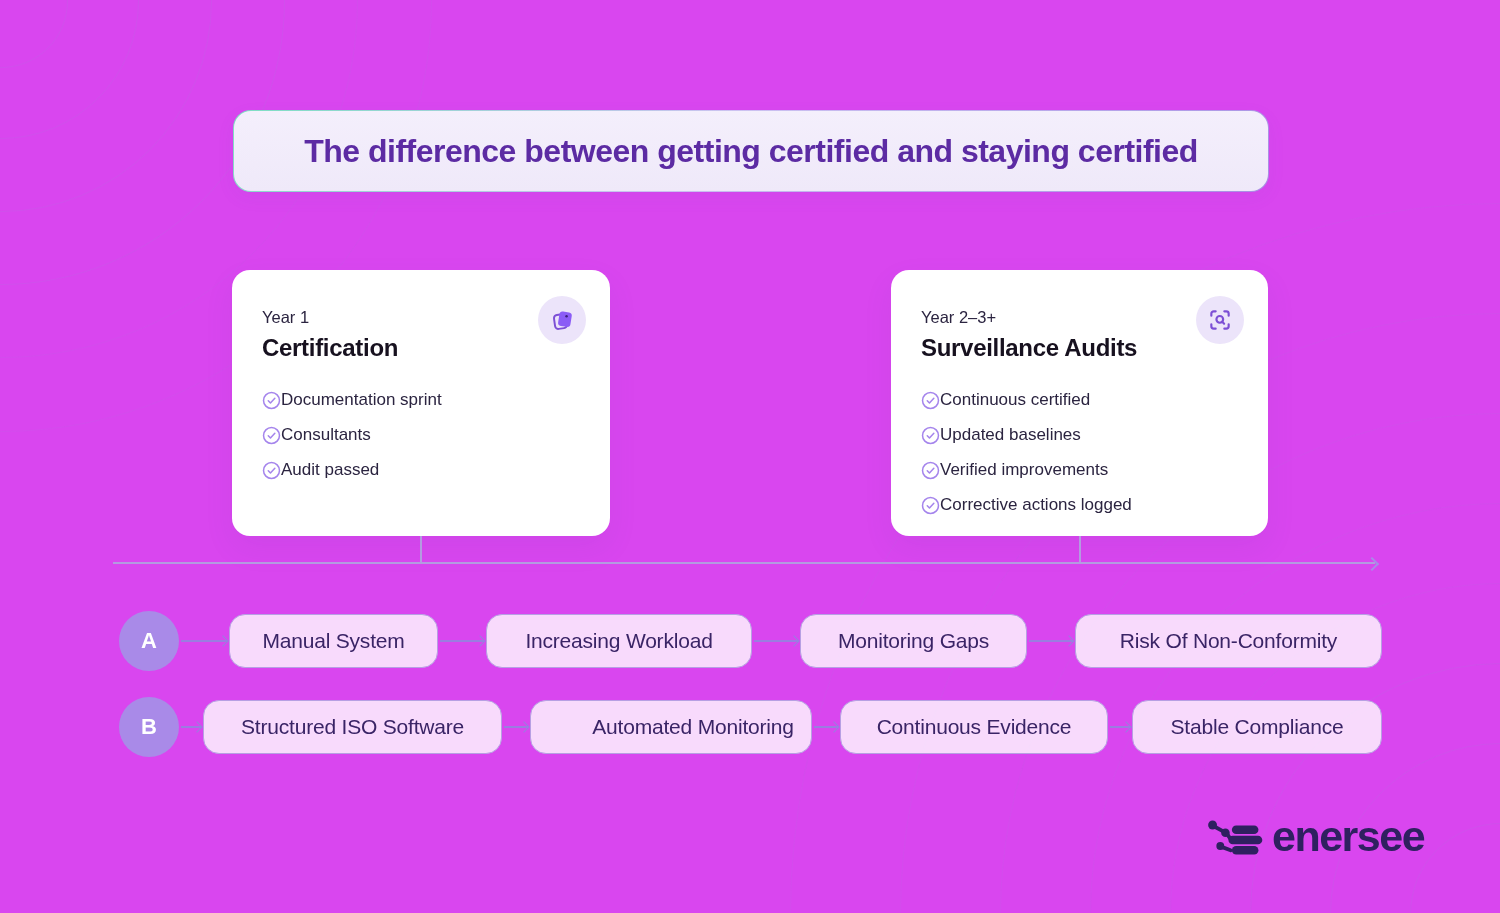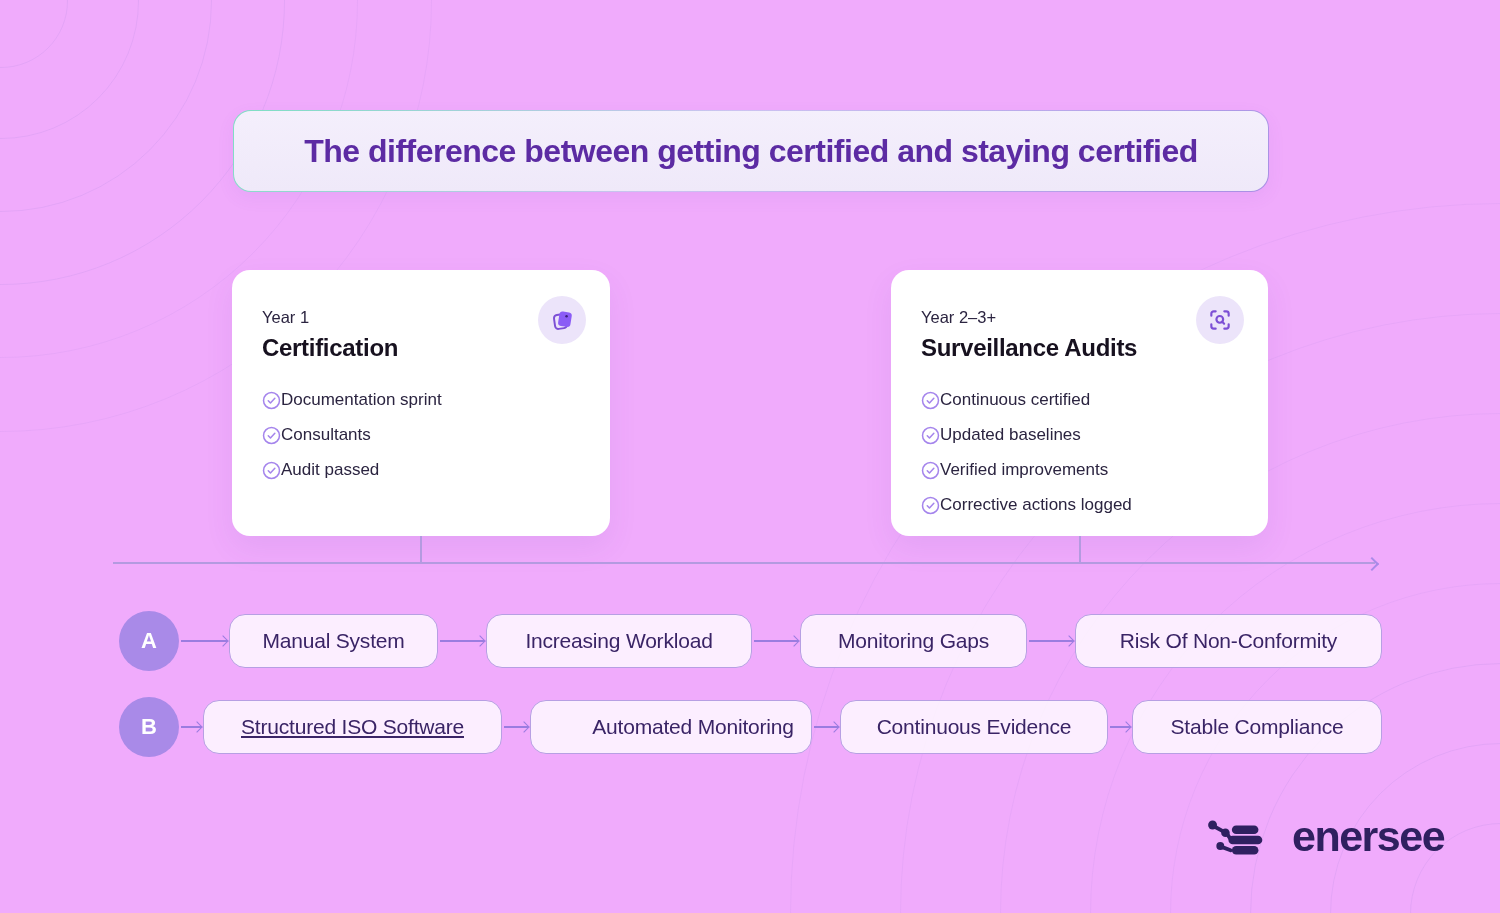--- a/index.html
+++ b/index.html
@@ -1,18 +1,18 @@
 <!DOCTYPE html>
 <html><head>
 <meta charset="utf-8">
 <style>
   html,body { margin:0; padding:0; }
   .frame {
     position:relative; width:1500px; height:913px;
-    background:#f0abfc; overflow:hidden;
+    background:#d946ef; overflow:hidden;
     font-family:"Liberation Sans", sans-serif;
     color:#231d33;
   }
   
   .ring { position:absolute; border:1px solid rgba(160,130,220,0.16); border-radius:50%; }
   .ring.faint { border-color:rgba(160,130,220,0.11); }
 
   
   .banner {
     position:absolute; left:233px; top:110px; width:1034px; height:80px;
@@ -68,21 +68,21 @@
     display:flex; align-items:center; justify-content:center;
     font-size:21px; font-weight:500; color:#3a2466; letter-spacing:-0.2px;
   }
   .harrow { position:absolute; height:1.5px; background:#9b7ce0; }
   .harrow::after {
     content:""; position:absolute; right:0px; top:-3.2px; width:7px; height:7px;
     border-top:1.8px solid #9b7ce0; border-right:1.8px solid #9b7ce0; transform:rotate(45deg);
   }
 
   
-  .brand { position:absolute; left:1204px; top:812px; display:flex; align-items:center; gap:28px; }
+  .brand { position:absolute; left:1204px; top:812px; display:flex; align-items:center; gap:8px; }
   .brand .wordmark {
     font-size:43px; font-weight:800; color:#2f2060; letter-spacing:-1.5px;
   }
 </style>
 </head>
 <body>
 
 <div class="frame">
 
   <div>
@@ -210,21 +210,21 @@
   </div>
   <div class="harrow" style="left:1029px;top:640px;width:44px;"></div>
   <div class="fbox" style="left:1075px;top:614px;width:307px;">
     <span>Risk Of Non-Conformity</span>
   </div>
 
   <div class="ab-circle" style="top:697px;">
     <span>B</span>
   </div>
   <div class="harrow" style="left:181px;top:726px;width:20px;"></div>
-  <div class="fbox" style="left:203px;top:700px;width:299px;text-decoration:underline;">
+  <div class="fbox" style="left:203px;top:700px;width:299px;">
     <span>Structured ISO Software</span>
   </div>
   <div class="harrow" style="left:504px;top:726px;width:24px;"></div>
   <div class="fbox" style="left:530px;top:700px;width:282px;padding-left:44px;">
     <span>Automated Monitoring</span>
   </div>
   <div class="harrow" style="left:814px;top:726px;width:24px;"></div>
   <div class="fbox" style="left:840px;top:700px;width:268px;">
     <span>Continuous Evidence</span>
   </div>

